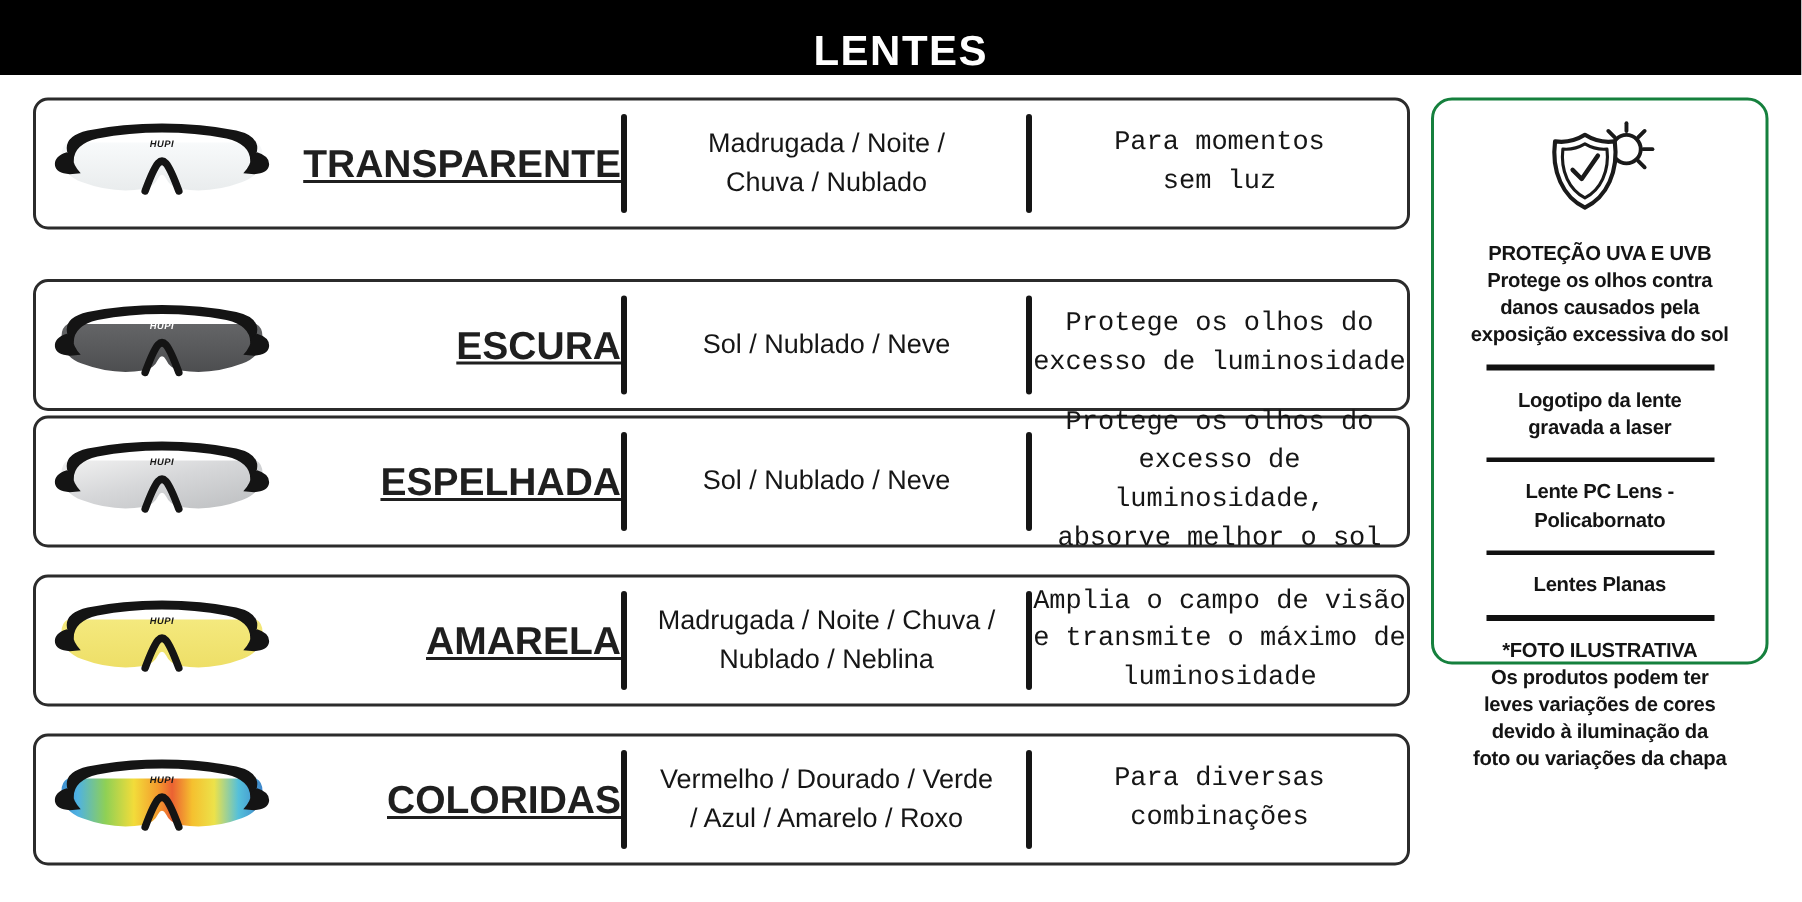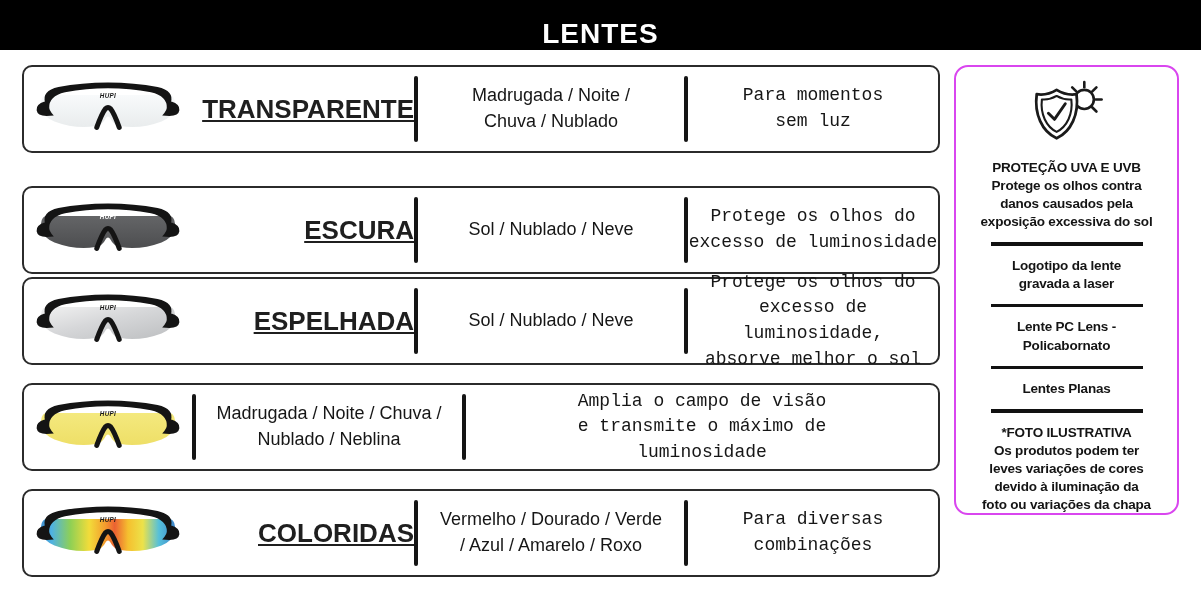--- a/index.html
+++ b/index.html
@@ -23,22 +23,22 @@
   .glasses-svg { width:152px; height:69px; display:block; }
   .col-name { width:222px; text-align:right; font-size:26px; font-weight:bold;
               color:#1f1f1f; letter-spacing:0px;text-decoration:underline; }
   .vdiv { width:4px; height:66px; background:#151515; border-radius:2px; flex:none; }
   .col-cond { width:266px; text-align:center; font-size:18px; line-height:1.42;
               white-space:pre-line; color:#161616; }
   .col-desc { flex:1; text-align:center; font-size:18px; line-height:1.42;
               white-space:pre-line; color:#161616;font-family:Liberation Mono, monospace; }
 
   
-  .sidebar { position:absolute; left:954px; top:65px; width:225px; height:450px;
-             border:2px solid #d946ef; border-radius:14px; background:#ffffff;
+  .sidebar { position:absolute; left:954px; top:65px; width:225px; height:378px;
+             border:2px solid #15803d; border-radius:14px; background:#ffffff;
              display:flex; flex-direction:column; align-items:center;
              padding:8px 10px; }
   .icon-wrap { margin:2px auto 2px; }
   .side-text { text-align:center; font-size:13.5px; font-weight:bold;
                line-height:1.34; white-space:pre-line; letter-spacing:-0.2px;
                color:#141414; }
   .sdiv { width:152px; height:3.5px; background:#111111; margin:11px auto; flex:none; }
 
   svg text.logo { font-family:"Liberation Sans", sans-serif; font-weight:bold;
                   font-style:italic; font-size:9.5px; letter-spacing:0.5px; }
@@ -140,20 +140,21 @@
             </linearGradient>
     </defs>
     <path class="lens-path" d="M20 30 L210 30 Q218 34 216 48 Q213 64 196 70 Q164 82 134 77 Q123 75 119 66 Q115 59 111 66 Q107 75 96 77 Q66 82 34 70 Q17 64 14 48 Q12 34 20 30 Z" fill="url(#lensgrad3)"></path>
     <path fill="#141414" d="M20 42 Q14 24 40 18 Q75 11 115 11 Q155 11 190 18 Q216 24 210 42 Q208 47 204 50 Q205 32 180 26 Q148 20 115 20 Q82 20 50 26 Q25 32 26 50 Q22 47 20 42 Z"></path>
     <path fill="#141414" d="M19 40 Q6 44 7 53 Q8 61 22 62 L33 61 Q25 53 25 44 Z"></path>
     <path fill="#141414" d="M211 40 Q224 44 223 53 Q222 61 208 62 L197 61 Q205 53 205 44 Z"></path>
     <path fill="none" stroke="#141414" stroke-width="7.5" stroke-linecap="round" d="M98 79 Q106 57 111 51 Q115 47 119 51 Q124 57 132 79"></path>
     <text class="logo" x="115" y="35" text-anchor="middle" fill="#161616">HUPI</text>
   </svg>
       </div>
+    <h2 class="col-name">AMARELA</h2>
     <div class="vdiv"></div>
     <p class="col-cond">Madrugada / Noite / Chuva /
 Nublado / Neblina</p>
     <div class="vdiv"></div>
     <p class="col-desc">Amplia o campo de visão
 e transmite o máximo de
 luminosidade</p>
   </section>
 
   <section class="row row-4">

